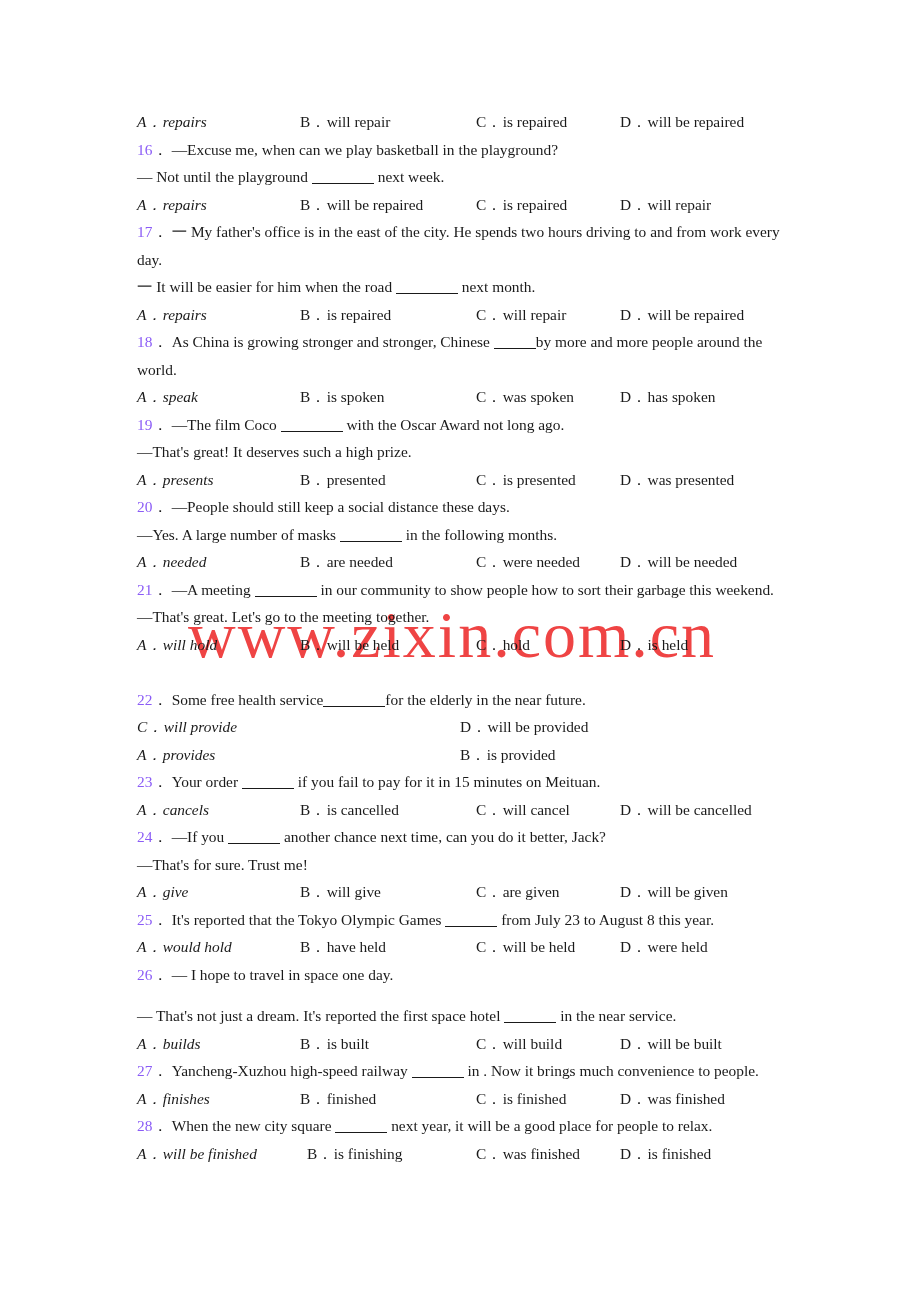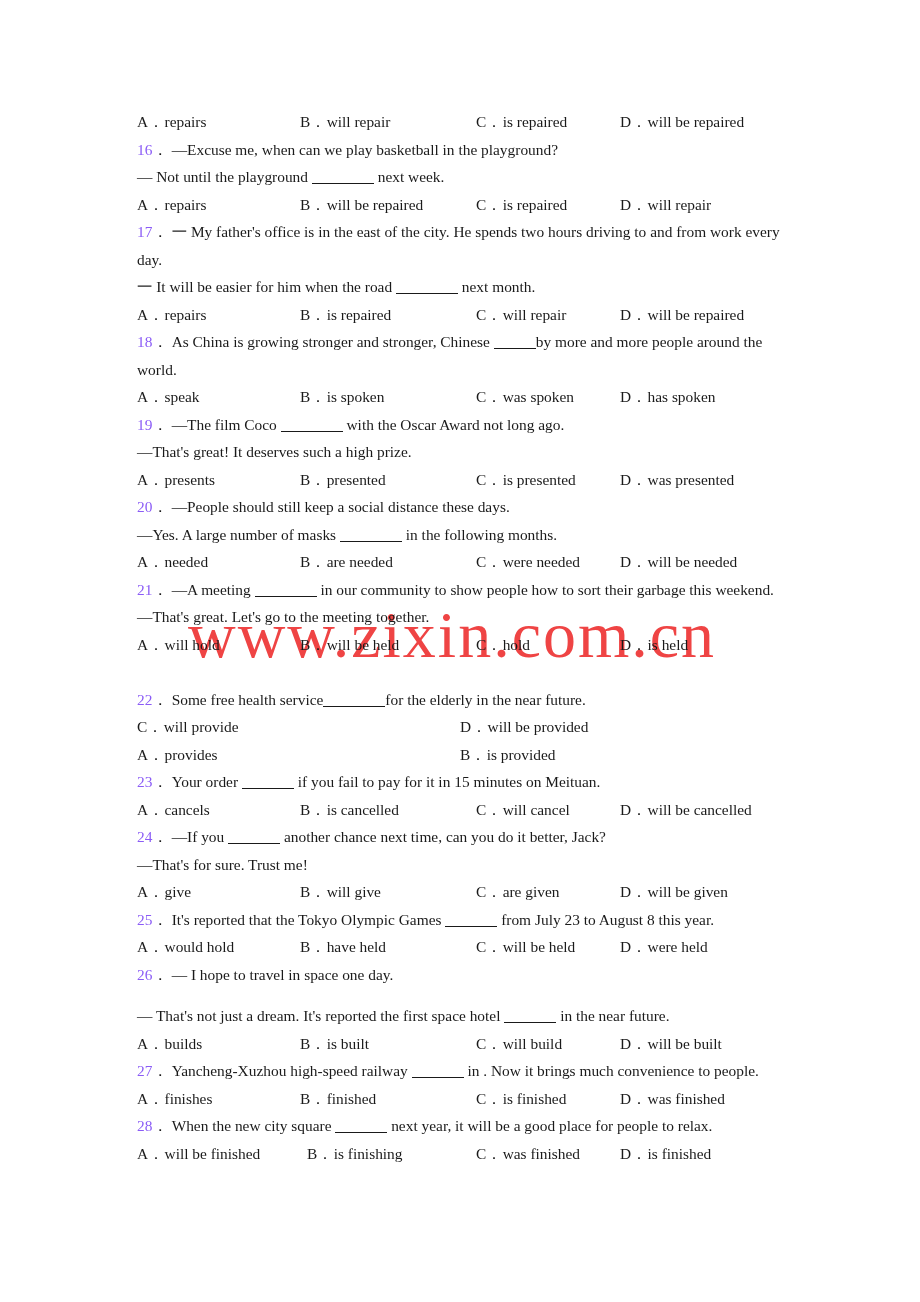--- a/index.html
+++ b/index.html
@@ -73,21 +73,21 @@
     position: relative;
     height: 27.5px;
     font-size: 15.4px;
     line-height: 27.5px;
   }
   .opts .op {
     position: absolute;
     top: 0;
     white-space: nowrap;
   }
-  .opts .op.a { left: 0px; }
+  .opts .op.a { left: 0px; font-style: italic; }
   .opts .op.b { left: 163px; }
   .opts .op.c { left: 323px; margin-left: 16px; }
   .opts .op.d { left: 483px; text-align: right; }
 
   
   .opts2 .op.a { left: 0px; }
   .opts2 .op.b { left: 323px; }
 
   .lbl {
     font-size: 15.4px;
@@ -209,21 +209,21 @@
     <div class="line"><span class="qnum">25</span><span>．&nbsp;</span><span>It's reported that the Tokyo Olympic Games </span><span class="blank b-md"></span><span> from July 23 to August 8 this year.</span></div>
     <div class="opts">
       <span class="op a"><span class="lbl">A</span><span class="optxt">would hold</span></span>
       <span class="op b"><span class="lbl">B</span><span class="optxt">have held</span></span>
       <span class="op c"><span class="lbl">C</span><span class="optxt">will be held</span></span>
       <span class="op d"><span class="lbl">D</span><span class="optxt">were held</span></span>
     </div>
 
     <div class="line"><span class="qnum">26</span><span>．&nbsp;</span><span>— I hope to travel in space one day.</span></div>
     <div class="spacer-half"></div>
-    <div class="line"><span>— That's not just a dream. It's reported the first space hotel </span><span class="blank b-md"></span><span> in the near future.</span></div>
+    <div class="line"><span>— That's not just a dream. It's reported the first space hotel </span><span class="blank b-md"></span><span> in the near service.</span></div>
     <div class="opts">
       <span class="op a"><span class="lbl">A</span><span class="optxt">builds</span></span>
       <span class="op b"><span class="lbl">B</span><span class="optxt">is built</span></span>
       <span class="op c"><span class="lbl">C</span><span class="optxt">will build</span></span>
       <span class="op d"><span class="lbl">D</span><span class="optxt">will be built</span></span>
     </div>
 
     <div class="line wrap"><span class="qnum">27</span><span>．&nbsp;</span><span>Yancheng-Xuzhou high-speed railway </span><span class="blank b-md"></span><span> in . Now it brings much convenience to people.</span></div>
     <div class="opts">
       <span class="op a"><span class="lbl">A</span><span class="optxt">finishes</span></span>

